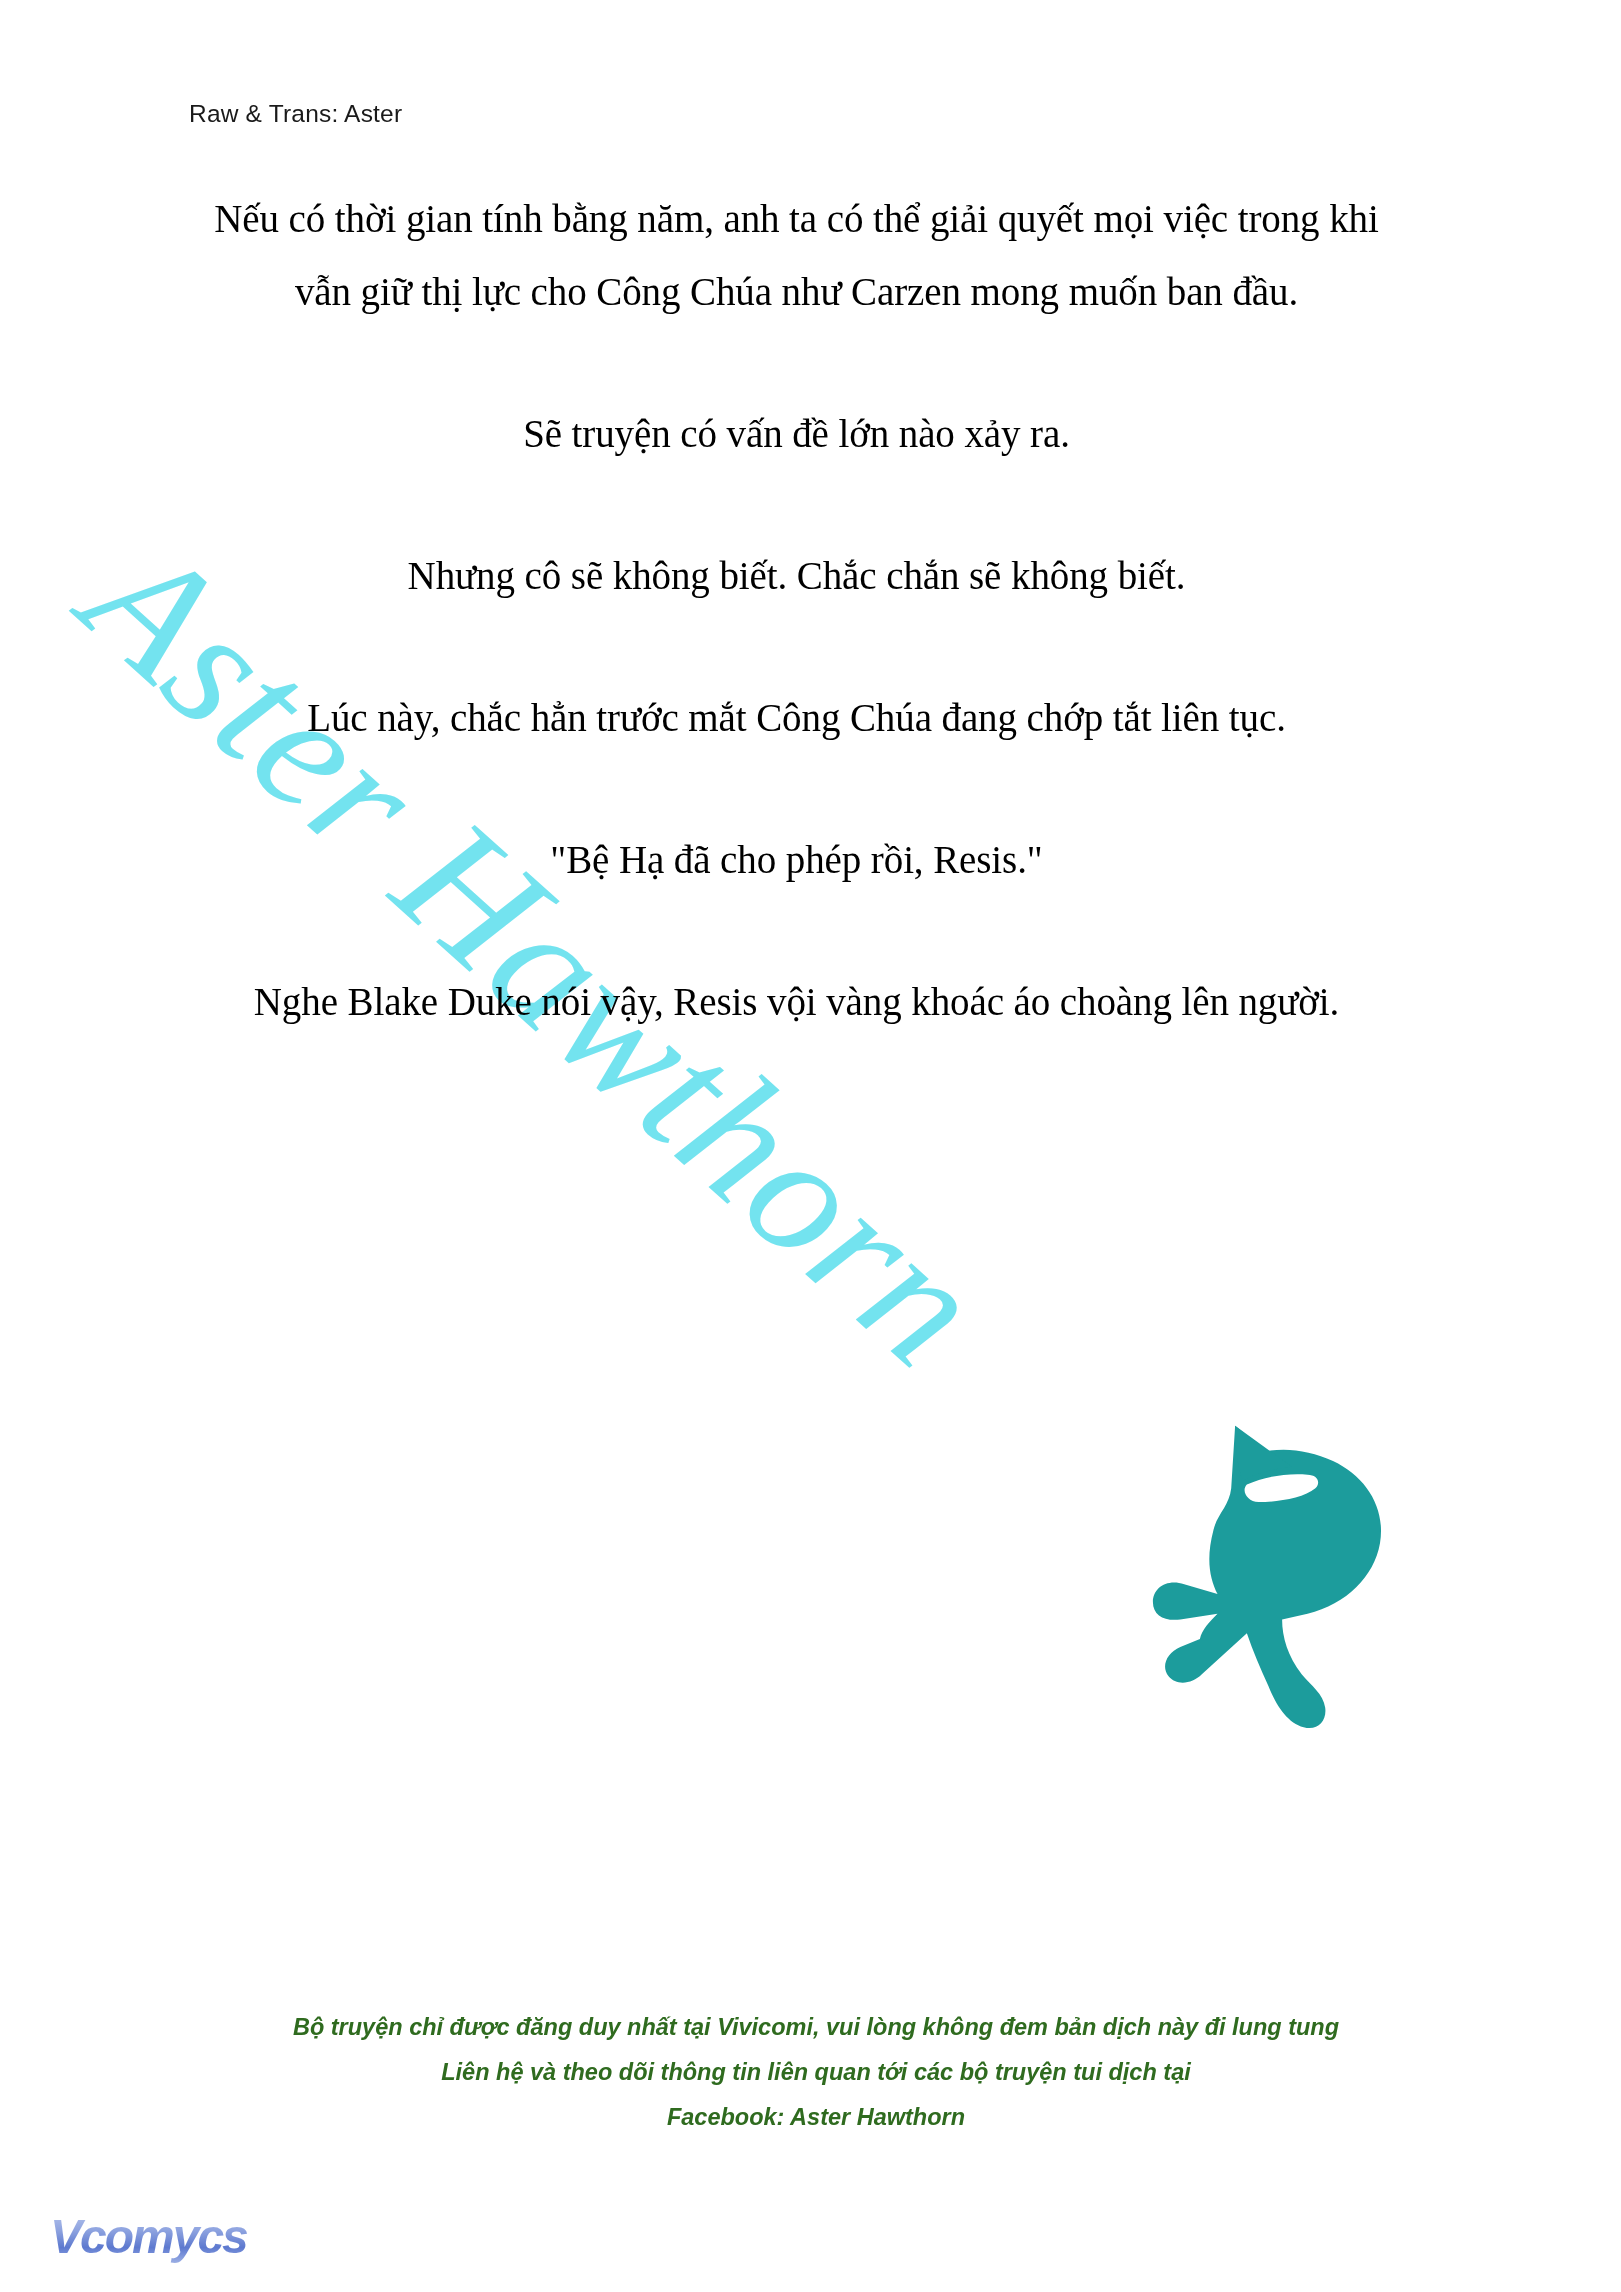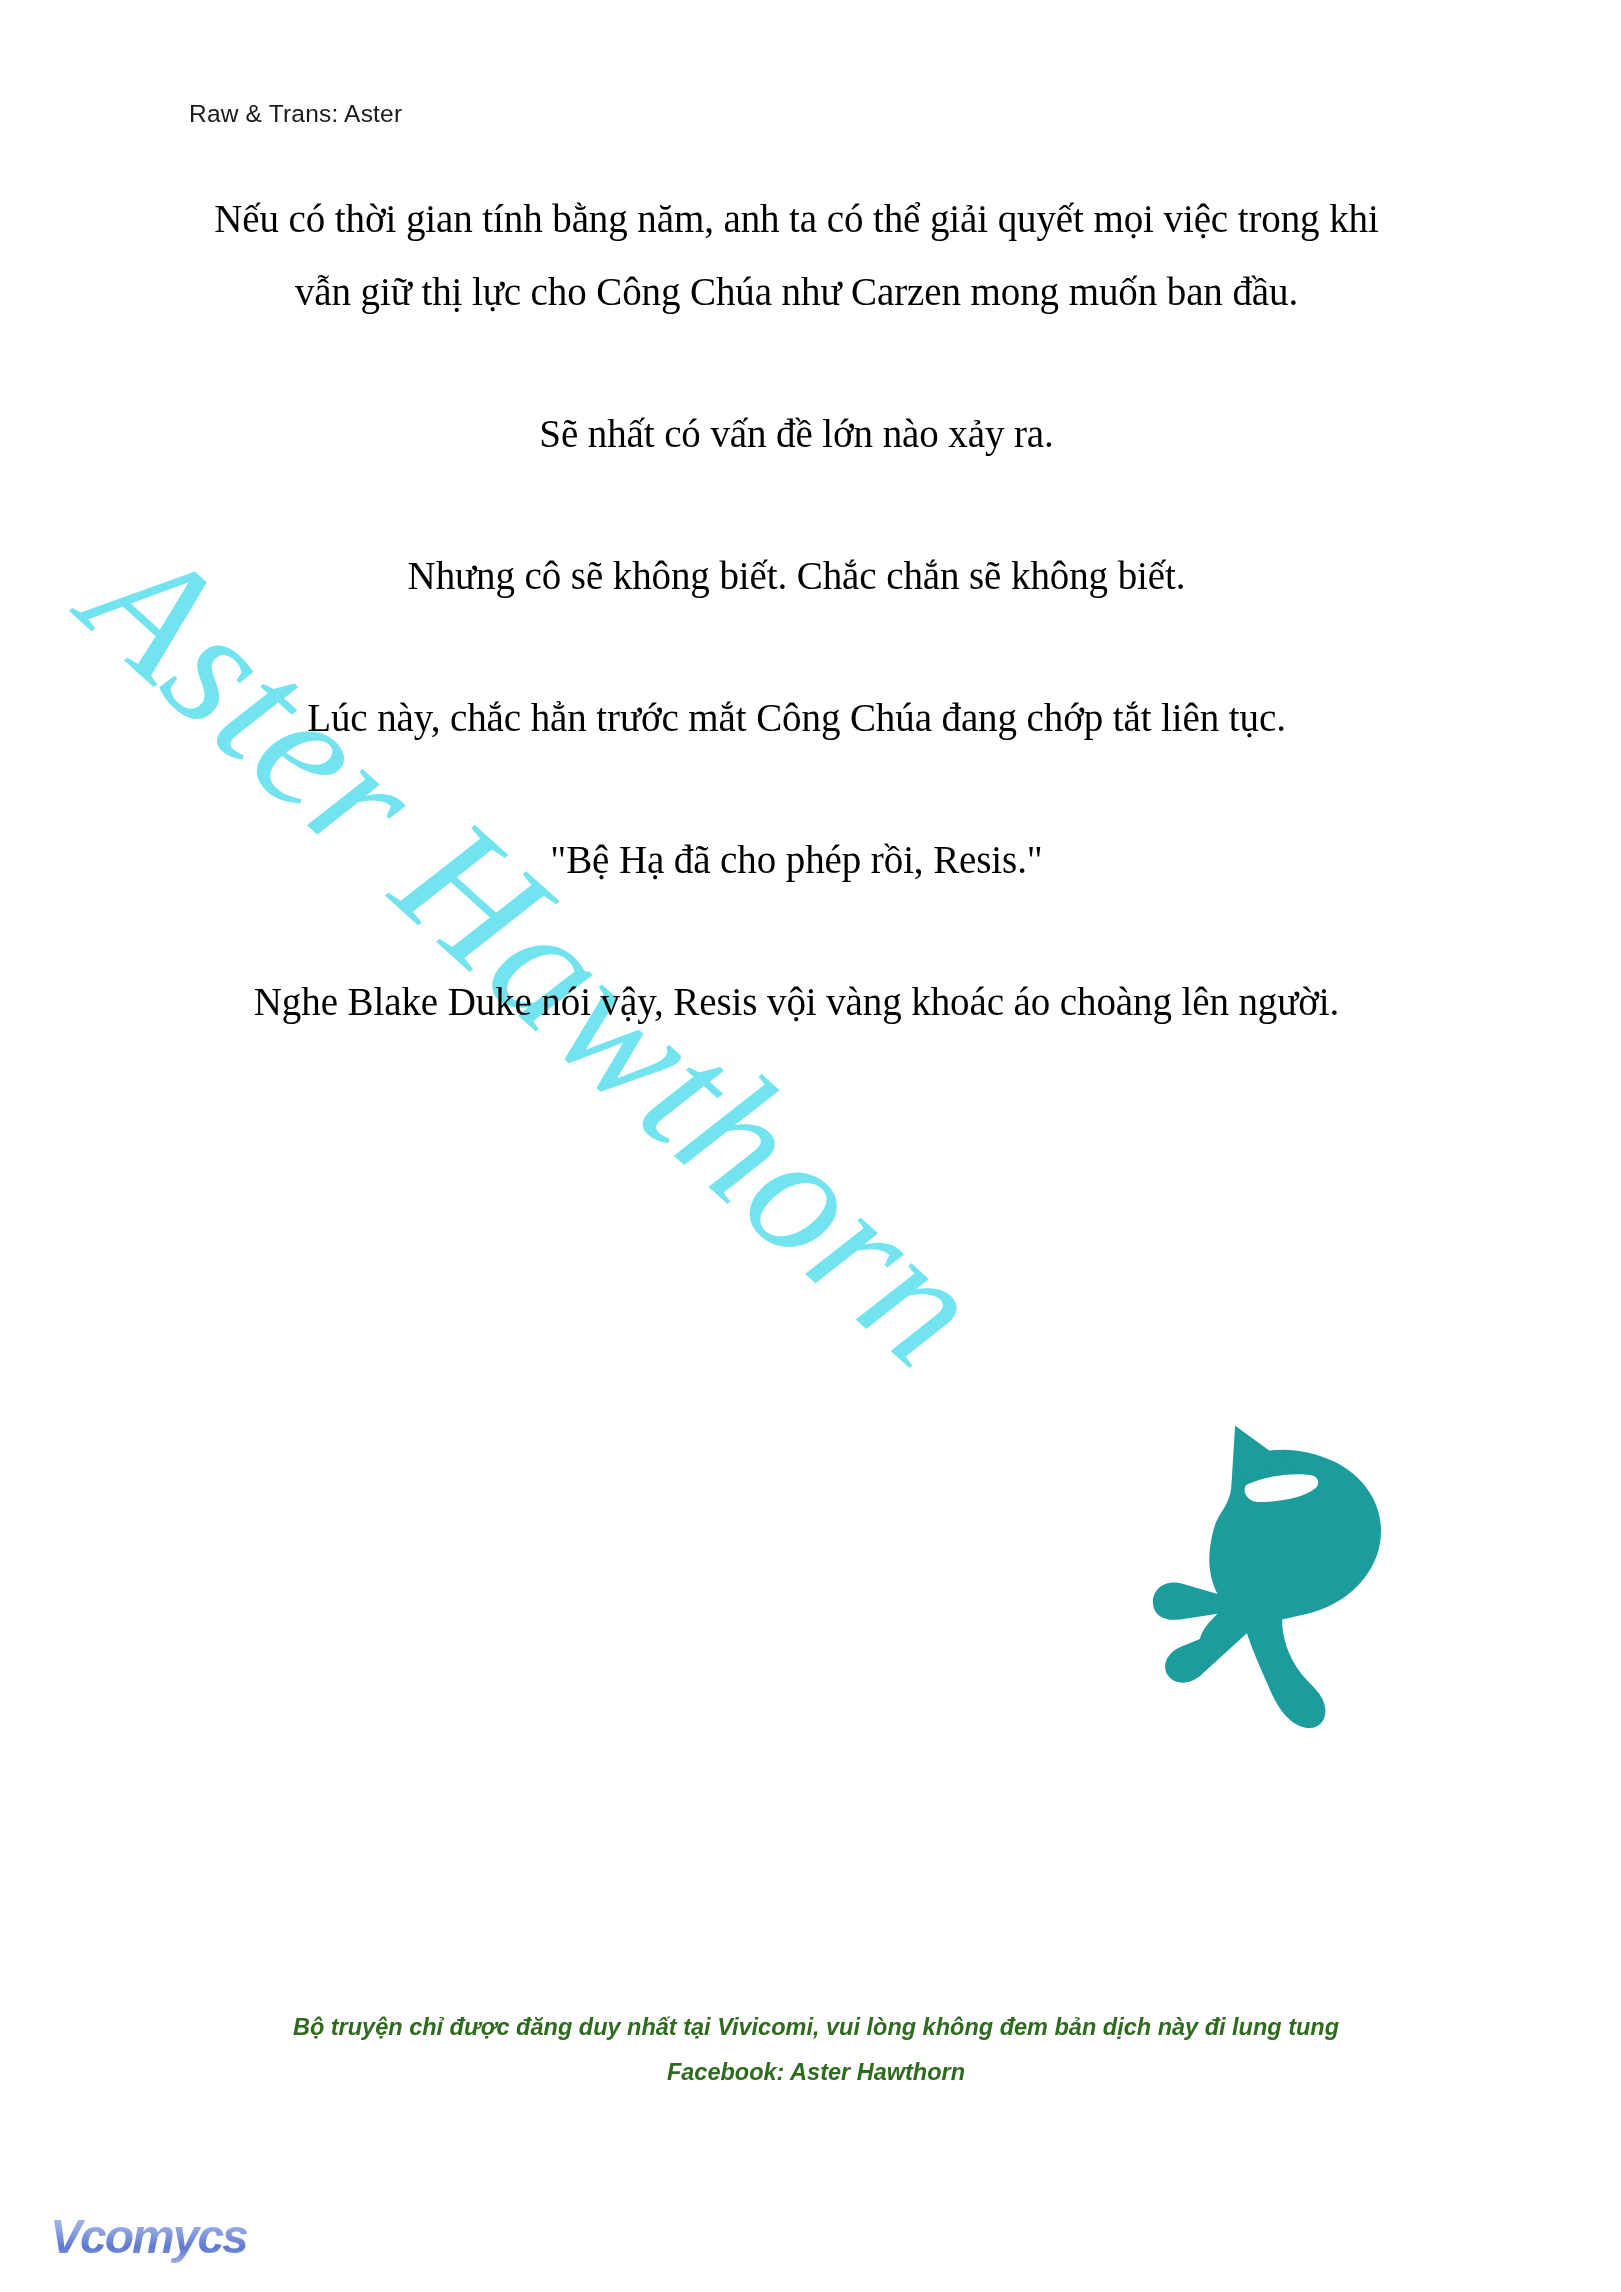--- a/index.html
+++ b/index.html
@@ -180,29 +180,30 @@
         C 122 66, 146 62, 166 64
         C 176 64, 180 72, 174 78
         C 162 88, 136 92, 116 92
         C 104 92, 98 80, 104 74
         Z"></path>
     </svg>
   </div>
 
   <div id="body-text">
     <p class="para">Nếu có thời gian tính bằng năm, anh ta có thể giải quyết mọi việc trong khi vẫn giữ thị lực cho Công Chúa như Carzen mong muốn ban đầu.</p>
-    <p class="para">Sẽ nhất có vấn đề lớn nào xảy ra.</p>
+    <p class="para">Sẽ truyện có vấn đề lớn nào xảy ra.</p>
     <p class="para">Nhưng cô sẽ không biết. Chắc chắn sẽ không biết.</p>
     <p class="para">Lúc này, chắc hẳn trước mắt Công Chúa đang chớp tắt liên tục.</p>
     <p class="para">"Bệ Hạ đã cho phép rồi, Resis."</p>
     <p class="para tight">Nghe Blake Duke nói vậy, Resis vội vàng khoác áo choàng lên người.</p>
   </div>
 
   <div id="credits">
     <div class="credit-line">Bộ truyện chỉ được đăng duy nhất tại Vivicomi, vui lòng không đem bản dịch này đi lung tung</div>
+    <div class="credit-line">Liên hệ và theo dõi thông tin liên quan tới các bộ truyện tui dịch tại</div>
     <div class="credit-line">Facebook: Aster Hawthorn</div>
   </div>
 
   <div id="logo">
     <div class="logo-word">Vcomycs</div>
   </div>
 
 </div>
 
 

